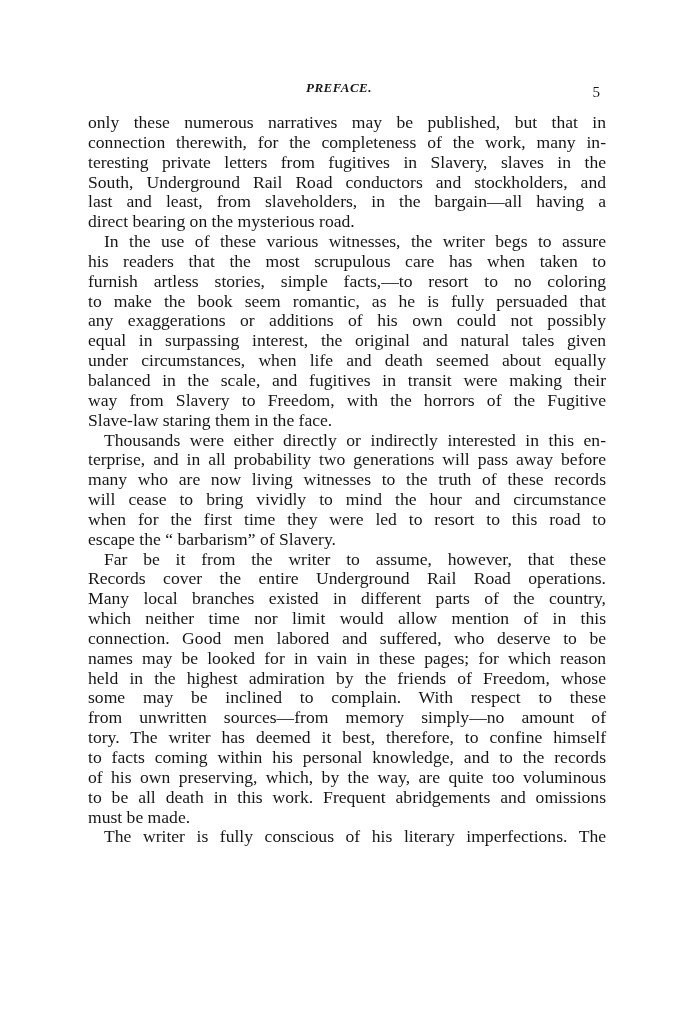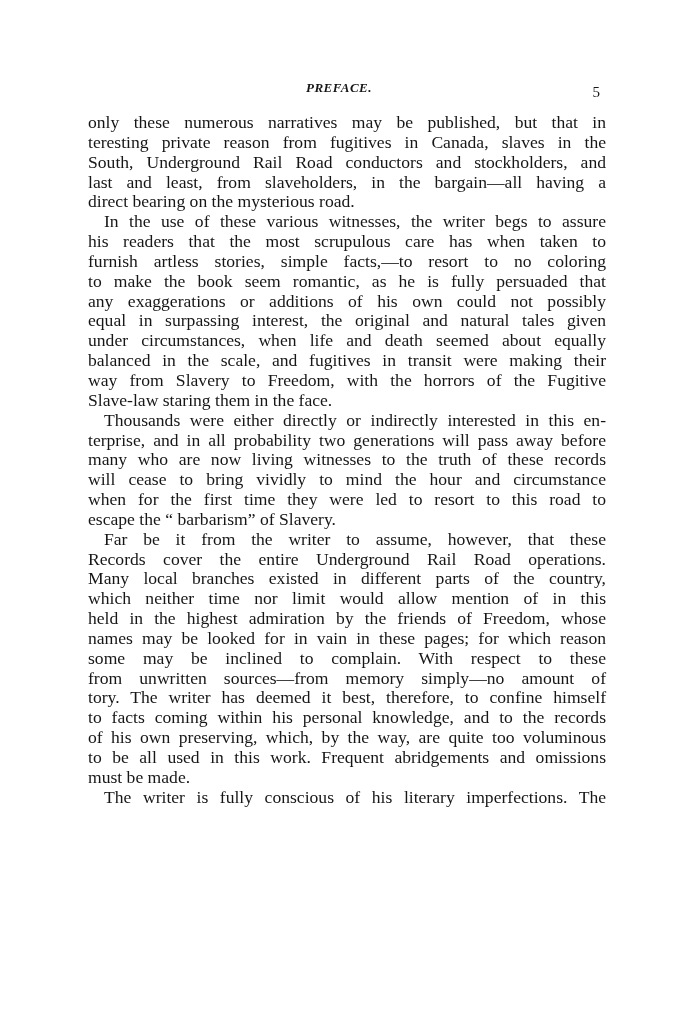--- a/index.html
+++ b/index.html
@@ -73,21 +73,22 @@
 
 <div class="page">
   <div class="running-head">
     <div class="running-title">PREFACE.</div>
     <div class="page-number">5</div>
   </div>
 
   <div class="body-text">
       <div>
         <span class="line">only these numerous narratives may be published, but that in</span>
-        <span class="line">teresting private reason from fugitives in Canada, slaves in the</span>
+        <span class="line">connection therewith, for the completeness of the work, many in-</span>
+        <span class="line">teresting private letters from fugitives in Slavery, slaves in the</span>
         <span class="line">South, Underground Rail Road conductors and stockholders, and</span>
         <span class="line">last and least, from slaveholders, in the bargain—all having a</span>
         <span class="line last">direct bearing on the mysterious road.</span>
       </div>
       <div>
         <span class="line indent">In the use of these various witnesses, the writer begs to assure</span>
         <span class="line">his readers that the most scrupulous care has when taken to</span>
         <span class="line">furnish artless stories, simple facts,—to resort to no coloring</span>
         <span class="line">to make the book seem romantic, as he is fully persuaded that</span>
         <span class="line">any exaggerations or additions of his own could not possibly</span>
@@ -103,27 +104,28 @@
         <span class="line">many who are now living witnesses to the truth of these records</span>
         <span class="line">will cease to bring vividly to mind the hour and circumstance</span>
         <span class="line">when for the first time they were led to resort to this road to</span>
         <span class="line last">escape the “ barbarism” of Slavery.</span>
       </div>
       <div>
         <span class="line indent">Far be it from the writer to assume, however, that these</span>
         <span class="line">Records cover the entire Underground Rail Road operations.</span>
         <span class="line">Many local branches existed in different parts of the country,</span>
         <span class="line">which neither time nor limit would allow mention of in this</span>
+        <span class="line">connection.  Good men labored and suffered, who deserve to be</span>
+        <span class="line">names may be looked for in vain in these pages; for which reason</span>
         <span class="line">held in the highest admiration by the friends of Freedom, whose</span>
-        <span class="line">names may be looked for in vain in these pages; for which reason</span>
         <span class="line">some may be inclined to complain.  With respect to these</span>
         <span class="line">from unwritten sources—from memory simply—no amount of</span>
         <span class="line">tory.  The writer has deemed it best, therefore, to confine himself</span>
         <span class="line">to facts coming within his personal knowledge, and to the records</span>
         <span class="line">of his own preserving, which, by the way, are quite too voluminous</span>
-        <span class="line">to be all used in this work.  Frequent abridgements and omissions</span>
+        <span class="line">to be all death in this work.  Frequent abridgements and omissions</span>
         <span class="line last">must be made.</span>
       </div>
       <div>
         <span class="line indent">The writer is fully conscious of his literary imperfections.  The</span>
       </div>
     </div>
 </div>
 
 </body></html>

